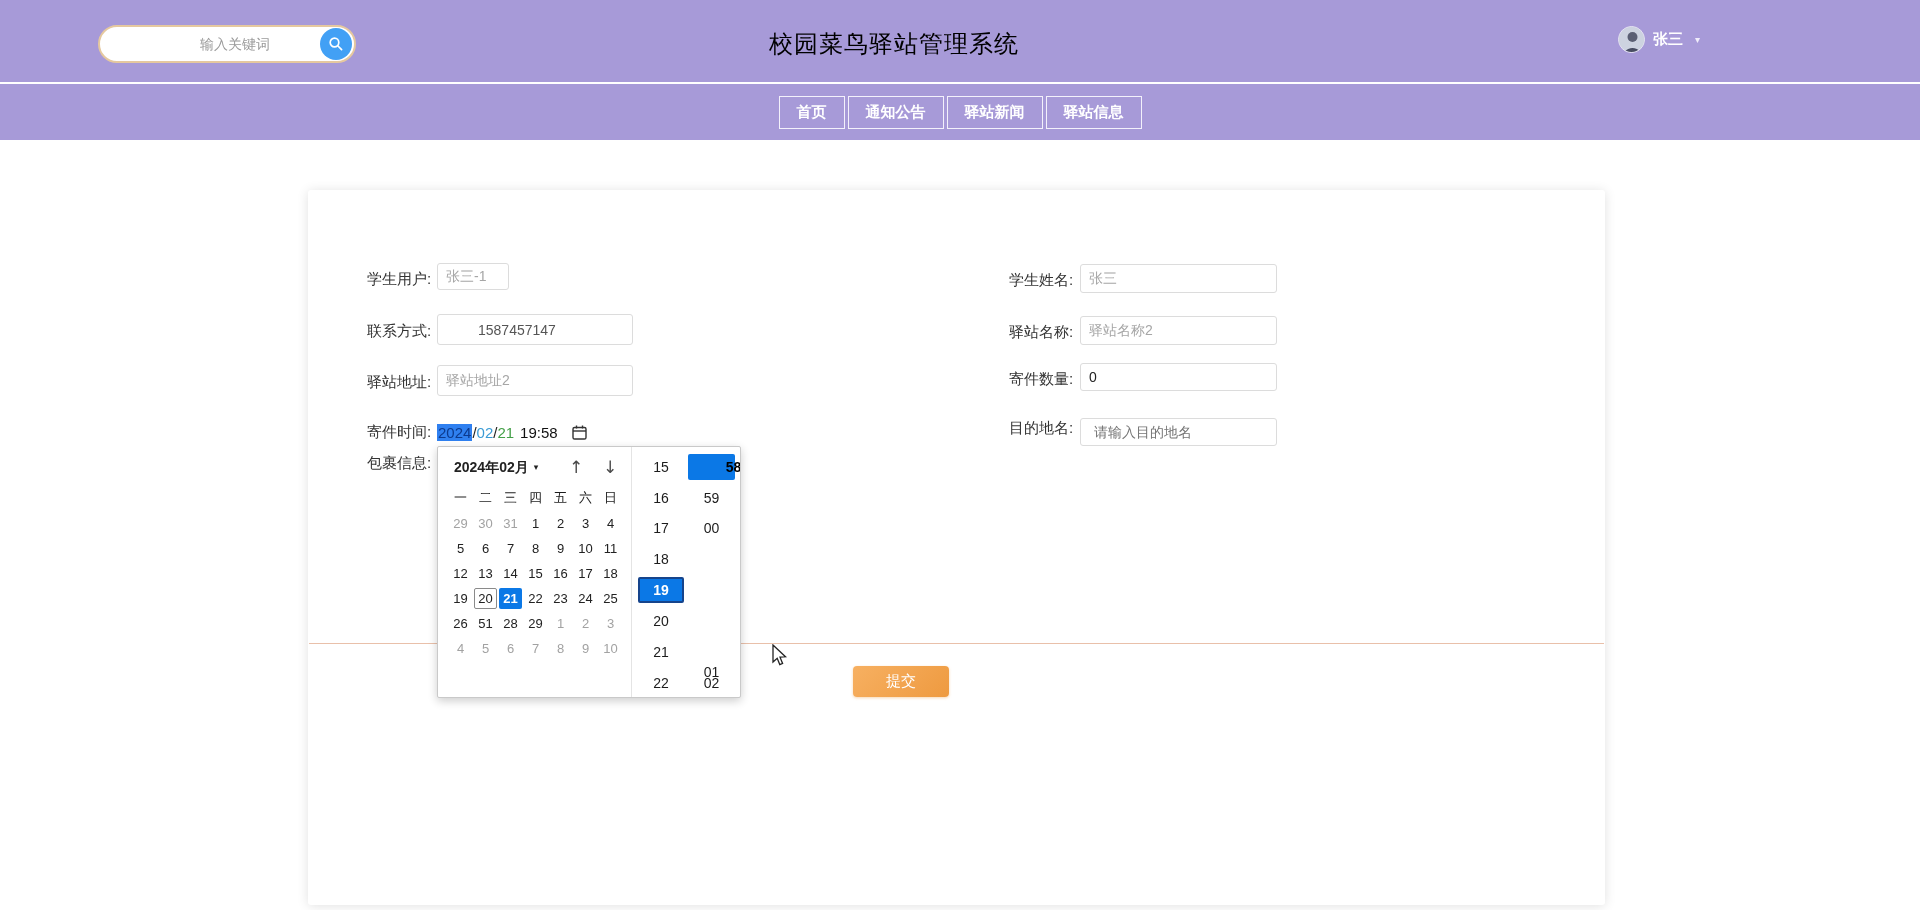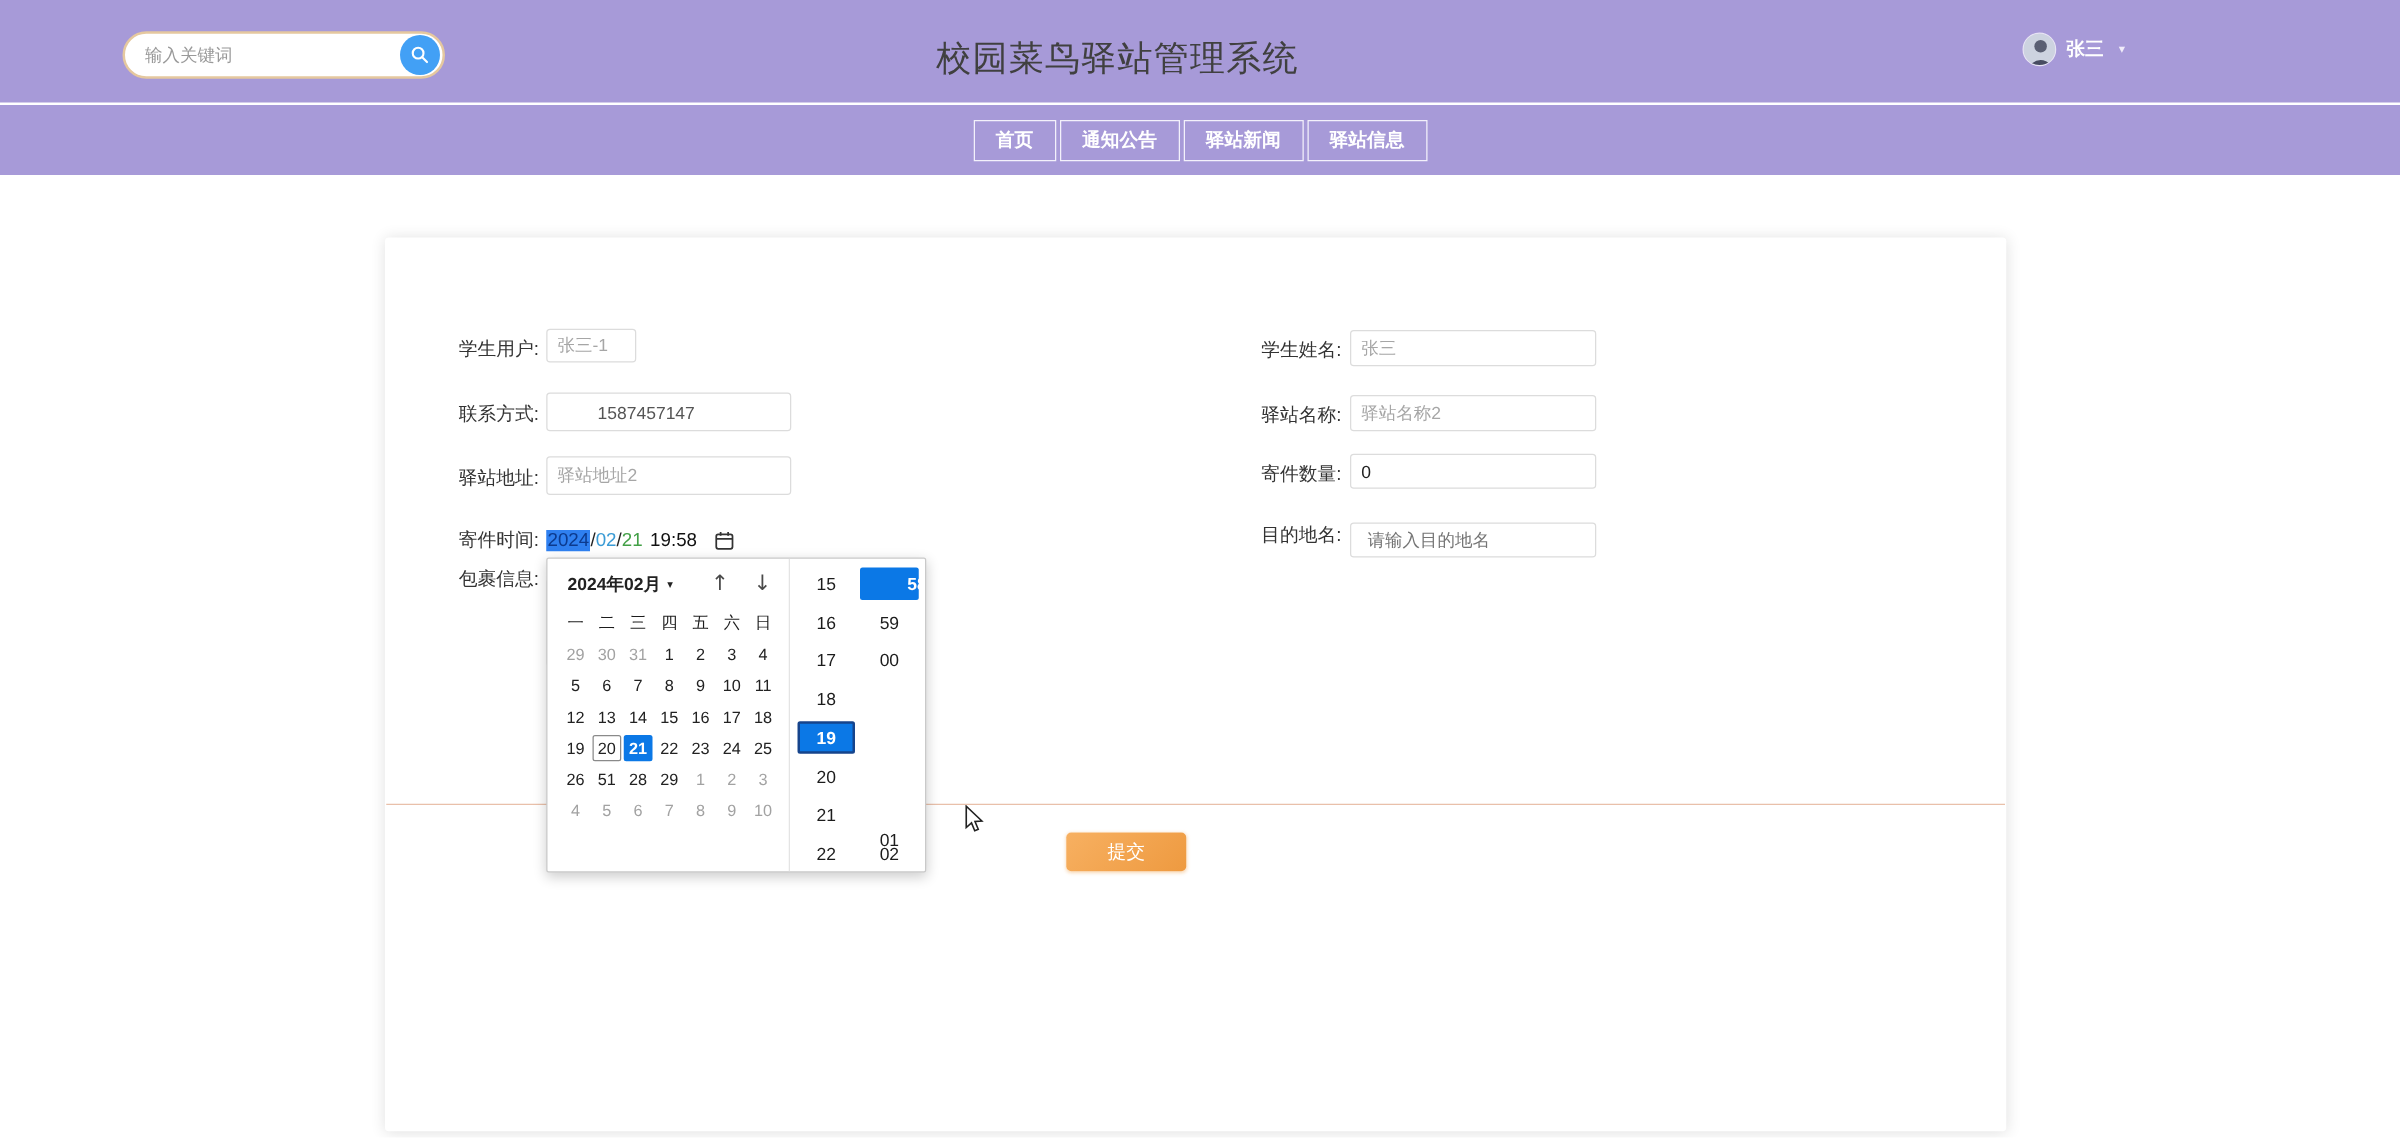--- a/index.html
+++ b/index.html
@@ -4,26 +4,26 @@
 <style>
   * { margin:0; padding:0; box-sizing:border-box; }
   html,body { width:1920px; height:910px; overflow:hidden; }
   body { position:relative; background:#ffffff; font-family:"Liberation Sans","DejaVu Sans",sans-serif; }
 
   
   .header { position:absolute; left:0; top:0; width:1920px; height:82px; background:#a79ad8; }
   .search-pill { position:absolute; left:98px; top:25px; width:258px; height:38px; background:#fff;
                  border:2px solid #e5c89f; border-radius:19px; display:flex; align-items:center; }
   .search-pill input { border:none; outline:none; background:transparent; flex:1; height:30px;
-                       padding-left:16px; font-size:14px; color:#7f1d1d; font-family:inherit; }
+                       padding-left:16px; font-size:14px; color:#7f1d1d; font-family:inherit;text-align:center; }
   .search-pill input::placeholder { color:#9a9a9a; }
   .search-btn { position:absolute; right:2px; top:1px; width:32px; height:32px; border-radius:50%;
                 background:#42a0f5; border:none; display:flex; align-items:center; justify-content:center; cursor:pointer; }
-  .page-title { position:absolute; left:894px; top:28px; transform:translateX(-50%); color:#404040;
-                font-size:28px; font-weight:500; letter-spacing:1px; white-space:nowrap; }
+  .page-title { position:absolute; left:894px; top:28px; transform:translateX(-50%); color:#000000;
+                font-size:24px; font-weight:500; letter-spacing:1px; white-space:nowrap; }
   .user-box { position:absolute; left:1618px; top:26px; display:flex; align-items:center; gap:8px; color:#fff; }
   .user-avatar { width:27px; height:27px; border-radius:50%; background:#cfd4e2; overflow:hidden; border:1px solid #e7e3f4; }
   .user-name { font-size:15px; font-weight:bold; }
   .user-caret { font-size:10px; color:#f0ecfa; margin-left:4px; }
 
   
   .nav { position:absolute; left:0; top:84px; width:1920px; height:56px; background:#a79ad8;
          display:flex; align-items:center; justify-content:center; gap:3px; }
   .nav-tab { height:33px; border:1px solid #f3f1fb; color:#fff; font-size:15px; font-weight:bold;
              display:flex; align-items:center; justify-content:center; padding:0 17px; cursor:pointer; white-space:nowrap; }
@@ -74,21 +74,21 @@
   .pk-day .cell { width:23px; height:21px; display:flex; align-items:center; justify-content:center; border-radius:2px; }
   .pk-day.today .cell { border:1px solid #8a8a8a; }
   .pk-day.selected .cell { background:#0b78e6; color:#fff; font-weight:bold; }
   .pk-footer-link { position:absolute; top:670px; font-size:13px; color:#2b7de1; cursor:pointer; z-index:51;margin-top:40px; }
   .pk-sep { position:absolute; left:193px; top:0; width:1px; height:252px; background:#e4e4e4; }
   .pk-hour, .pk-min { position:absolute; width:46px; height:26px; display:flex; align-items:center;
                       justify-content:center; font-size:14px; color:#1c1c1c; cursor:pointer; border-radius:2px; }
   .pk-hour { left:200px; }
   .pk-min { left:250px; width:47px; }
   .pk-hour.selected { background:#0b78e6; color:#fff; font-weight:bold; border:2px solid #16448c; }
-  .pk-min.selected { background:#0b78e6; color:#ffffff; font-weight:bold;padding-left:44px; }
+  .pk-min.selected { background:#0b78e6; color:#000000; font-weight:bold;padding-left:44px; }
 
   
   .cursor { position:absolute; left:770px; top:644px; z-index:100; pointer-events:none; }
 </style>
 </head>
 <body>
 
 <div class="header">
   <div class="search-pill">
     <input type="text" placeholder="输入关键词" style="">

